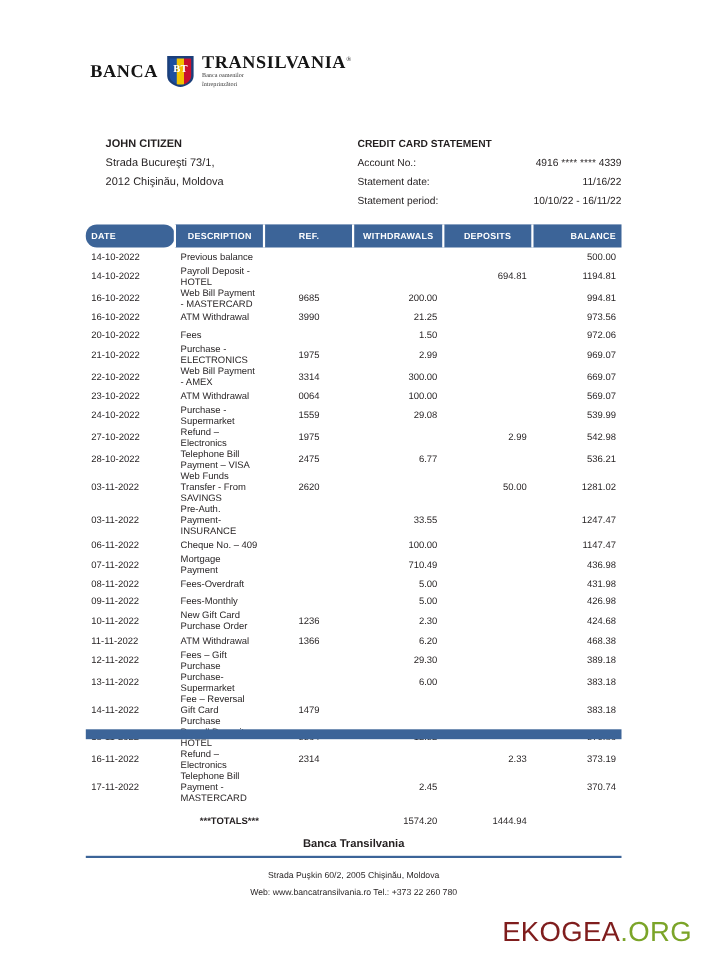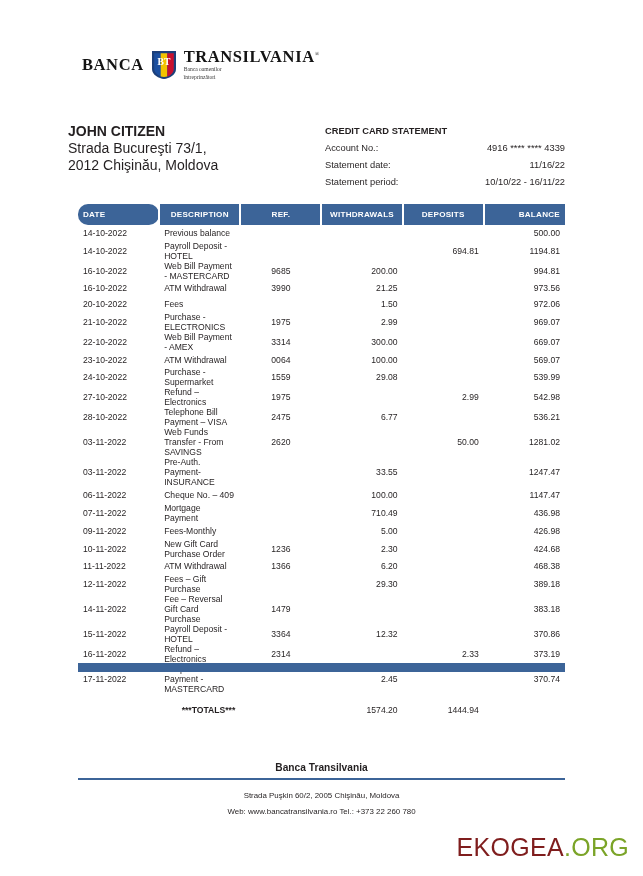--- a/index.html
+++ b/index.html
@@ -70,24 +70,24 @@
     font-family: "Liberation Serif", serif;
     font-size: 5.6px;
     color: #3a3a3a;
     line-height: 1.38;
     margin-top: 1px;
   }
 
   
   .acct-left {
     position: absolute;
-    left: 68px;
+    left: 96px;
     top: 123px;
     width: 230px;
-    font-size: 14px;
+    font-size: 10px;
     line-height: 17px;
     color: #231f20;
   }
   .acct-left .name { font-weight: bold; }
 
   .acct-right {
     position: absolute;
     left: 325px;
     top: 123px;
     width: 240px;
@@ -381,20 +381,28 @@
         </tr>
         <tr>
           <td class="c-date">07-11-2022</td>
           <td class="c-desc">Mortgage Payment</td>
           <td class="c-ref"></td>
           <td class="c-wd">710.49</td>
           <td class="c-dep"></td>
           <td class="c-bal">436.98</td>
         </tr>
         <tr>
+          <td class="c-date">08-11-2022</td>
+          <td class="c-desc">Fees-Overdraft</td>
+          <td class="c-ref"></td>
+          <td class="c-wd">5.00</td>
+          <td class="c-dep"></td>
+          <td class="c-bal">431.98</td>
+        </tr>
+        <tr>
           <td class="c-date">09-11-2022</td>
           <td class="c-desc">Fees-Monthly</td>
           <td class="c-ref"></td>
           <td class="c-wd">5.00</td>
           <td class="c-dep"></td>
           <td class="c-bal">426.98</td>
         </tr>
         <tr>
           <td class="c-date">10-11-2022</td>
           <td class="c-desc">New Gift Card Purchase Order</td>
@@ -411,20 +419,28 @@
           <td class="c-dep"></td>
           <td class="c-bal">468.38</td>
         </tr>
         <tr>
           <td class="c-date">12-11-2022</td>
           <td class="c-desc">Fees – Gift Purchase</td>
           <td class="c-ref"></td>
           <td class="c-wd">29.30</td>
           <td class="c-dep"></td>
           <td class="c-bal">389.18</td>
+        </tr>
+        <tr>
+          <td class="c-date">13-11-2022</td>
+          <td class="c-desc">Purchase- Supermarket</td>
+          <td class="c-ref"></td>
+          <td class="c-wd">6.00</td>
+          <td class="c-dep"></td>
+          <td class="c-bal">383.18</td>
         </tr>
         <tr>
           <td class="c-date">14-11-2022</td>
           <td class="c-desc">Fee – Reversal Gift Card Purchase</td>
           <td class="c-ref">1479</td>
           <td class="c-wd"></td>
           <td class="c-dep"></td>
           <td class="c-bal">383.18</td>
         </tr>
         <tr>

